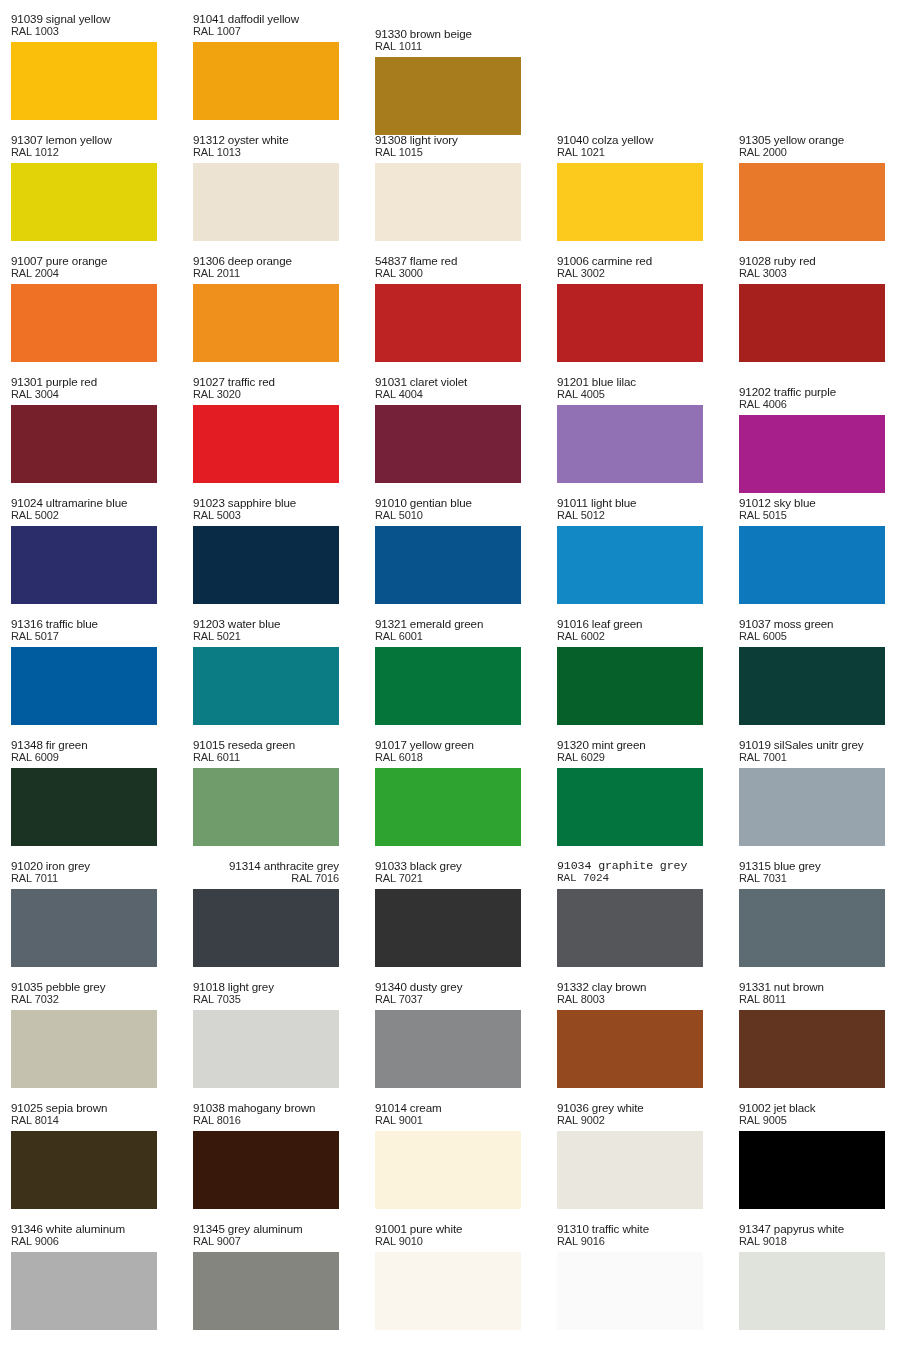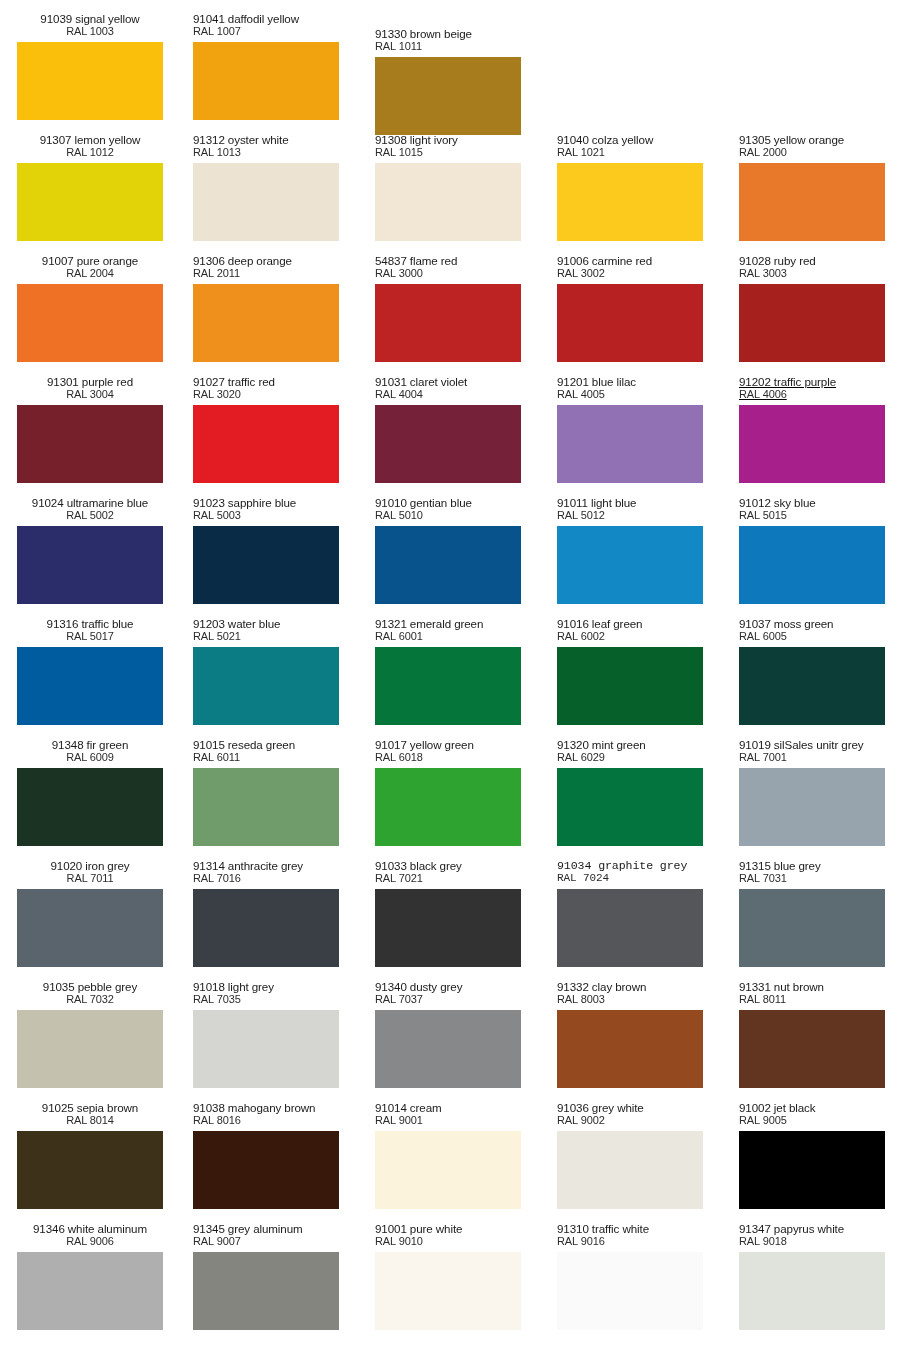--- a/index.html
+++ b/index.html
@@ -38,21 +38,21 @@
     color: #2b2b2b;
     font-weight: 400;
     white-space: nowrap;
     letter-spacing: -0.1px;
   }
   .swatch-chip {
     margin-top: 4px;
     width: 146px;
     height: 78px;
   }
-  .swatch-cell.col-0 { left: 17px; text-align: center; }
+  .swatch-cell.col-0 { left: 11px; }
   .swatch-cell.col-1 { left: 193px; }
   .swatch-cell.col-2 { left: 375px; }
   .swatch-cell.col-3 { left: 557px; }
   .swatch-cell.col-4 { left: 739px; }
 </style>
 </head>
 <body>
 
 <div id="chart-root">
     <div class="swatch-cell col-0" style="top: 12px;">
@@ -133,21 +133,21 @@
     <div class="swatch-cell col-2" style="top: 375px;">
       <div class="swatch-name">91031 claret violet</div>
       <div class="swatch-ral">RAL 4004</div>
       <div class="swatch-chip" style="background-color: rgb(118, 33, 58);"></div>
     </div>
     <div class="swatch-cell col-3" style="top: 375px;">
       <div class="swatch-name">91201 blue lilac</div>
       <div class="swatch-ral">RAL 4005</div>
       <div class="swatch-chip" style="background-color: rgb(146, 112, 180);"></div>
     </div>
-    <div class="swatch-cell col-4" style="top: 375px; text-decoration: underline;">
+    <div class="swatch-cell col-4" style="top: 385px;">
       <div class="swatch-name">91202 traffic purple</div>
       <div class="swatch-ral">RAL 4006</div>
       <div class="swatch-chip" style="background-color: rgb(166, 31, 139);"></div>
     </div>
     <div class="swatch-cell col-0" style="top: 496px;">
       <div class="swatch-name">91024 ultramarine blue</div>
       <div class="swatch-ral">RAL 5002</div>
       <div class="swatch-chip" style="background-color: rgb(43, 45, 107);"></div>
     </div>
     <div class="swatch-cell col-1" style="top: 496px;">
@@ -218,21 +218,21 @@
     <div class="swatch-cell col-4" style="top: 738px;">
       <div class="swatch-name">91019 silSales unitr grey</div>
       <div class="swatch-ral">RAL 7001</div>
       <div class="swatch-chip" style="background-color: rgb(151, 164, 173);"></div>
     </div>
     <div class="swatch-cell col-0" style="top: 859px;">
       <div class="swatch-name">91020 iron grey</div>
       <div class="swatch-ral">RAL 7011</div>
       <div class="swatch-chip" style="background-color: rgb(90, 100, 108);"></div>
     </div>
-    <div class="swatch-cell col-1" style="top: 859px;">
+    <div class="swatch-cell col-1" style="top: 859px; text-align: right;">
       <div class="swatch-name">91314 anthracite grey</div>
       <div class="swatch-ral">RAL 7016</div>
       <div class="swatch-chip" style="background-color: rgb(58, 63, 70);"></div>
     </div>
     <div class="swatch-cell col-2" style="top: 859px;">
       <div class="swatch-name">91033 black grey</div>
       <div class="swatch-ral">RAL 7021</div>
       <div class="swatch-chip" style="background-color: rgb(50, 50, 50);"></div>
     </div>
     <div class="swatch-cell col-3" style="top: 859px; font-family: Liberation Mono, monospace;">

